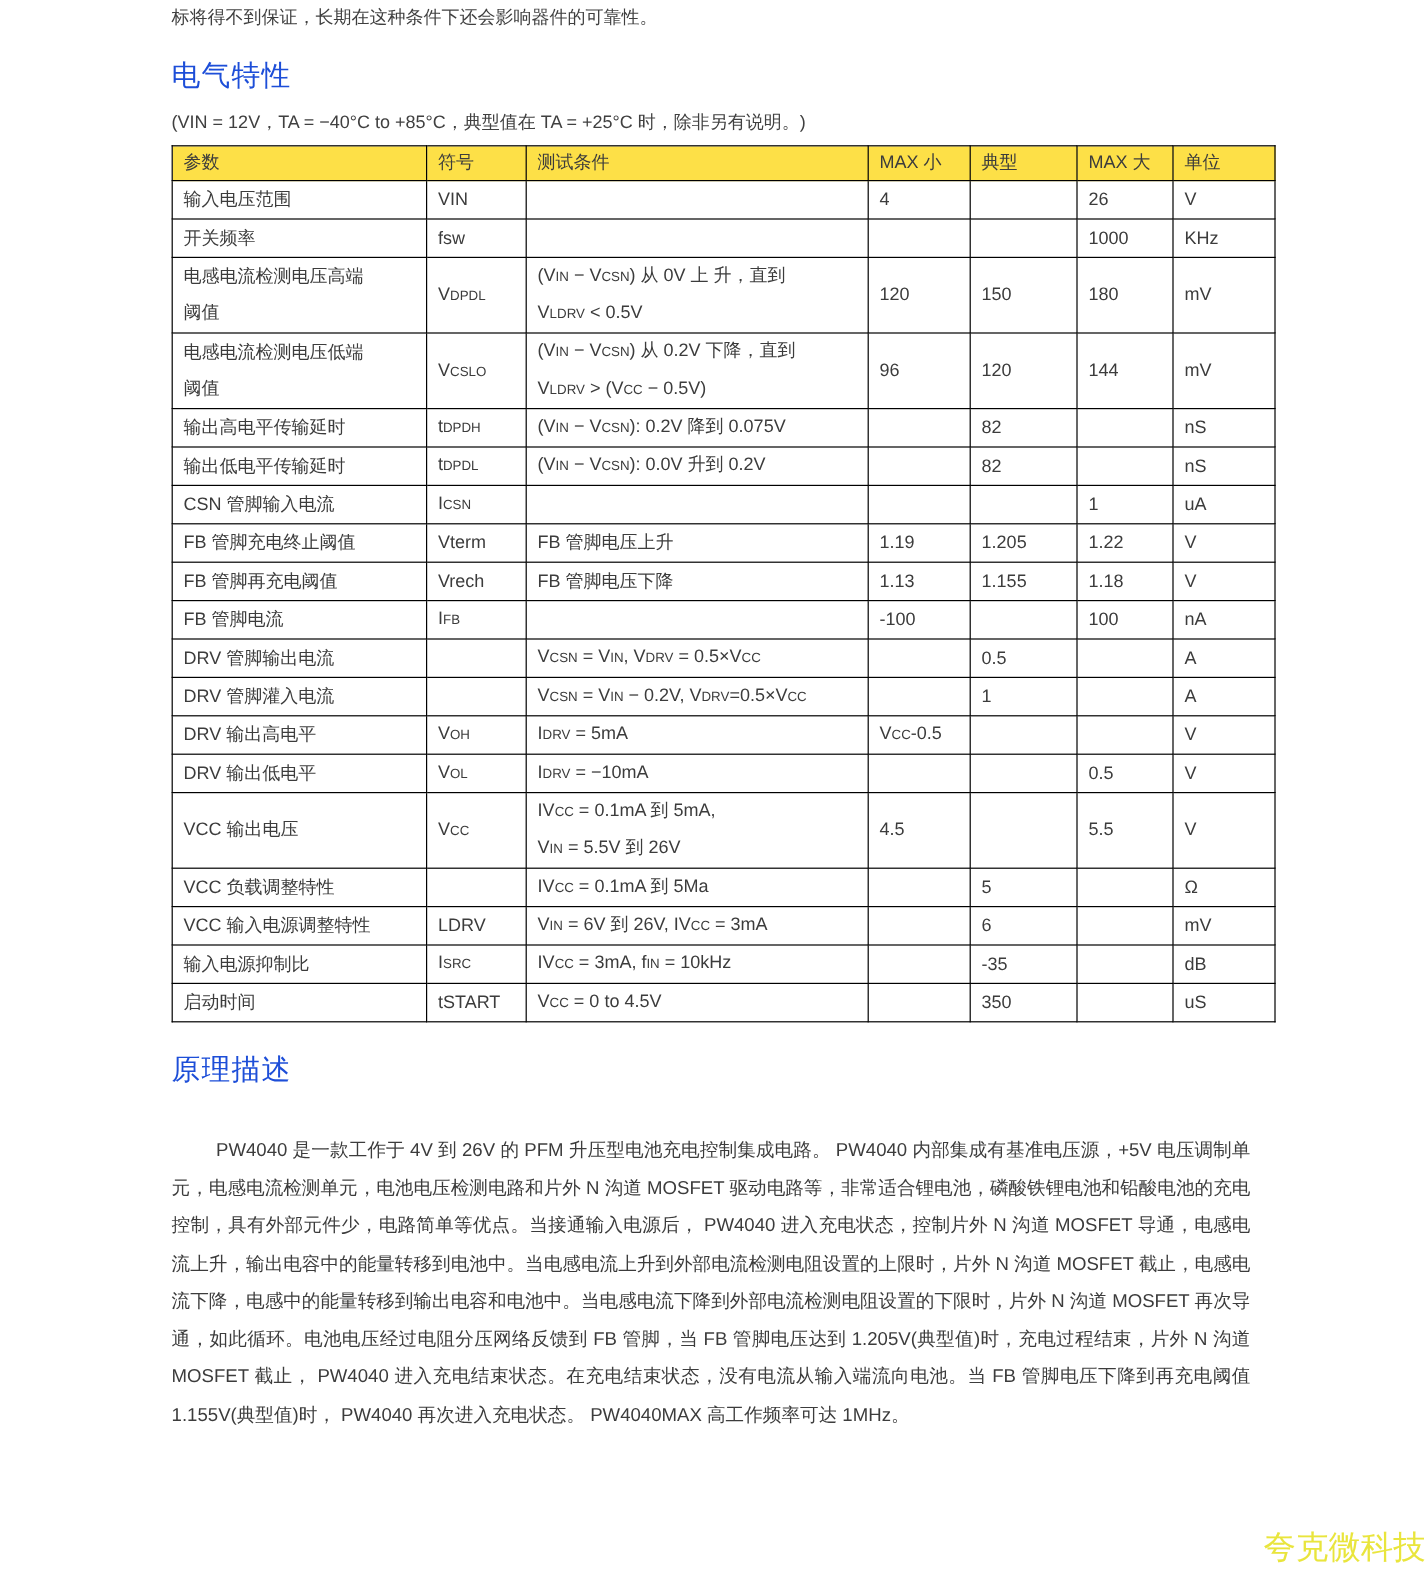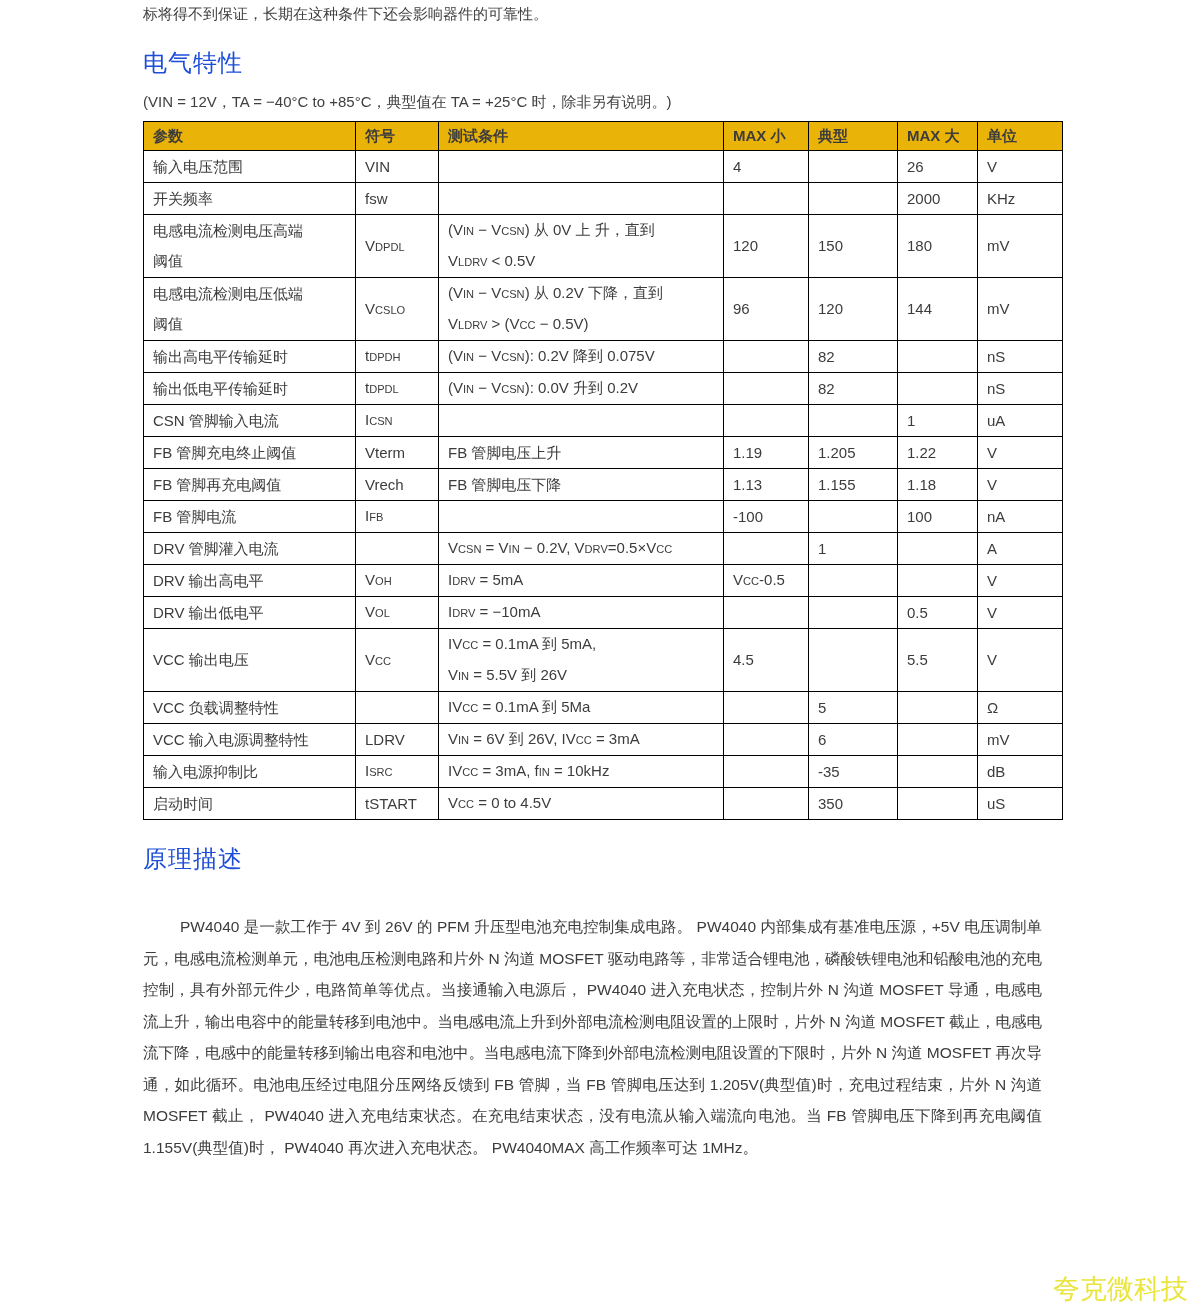--- a/index.html
+++ b/index.html
@@ -30,21 +30,21 @@
   table.spec col.c-min   { width: 85px;  }
   table.spec col.c-typ   { width: 89px;  }
   table.spec col.c-max   { width: 80px;  }
   table.spec col.c-unit  { width: 85px;  }
   table.spec th, table.spec td {
     border: 1px solid #000000;
     text-align: left; vertical-align: middle;
     padding: 0 9px;
   }
   table.spec th {
-    background: #eab308; font-weight: bold;
+    background: #fde047; font-weight: normal;
     line-height: 28px; height: 29px;
   }
   table.spec td { line-height: 30px; height: 32px; }
   .sc { font-size: 0.74em; }
   .principle-heading { margin-top: 78px; }
   .description {
     margin-top: 36px; width: 899px;
     font-size: 15.5px; line-height: 31.5px;
     text-align: justify; text-indent: 37px;
     color: #3c3c3c;
@@ -95,21 +95,21 @@
           <td></td>
           <td>26</td>
           <td>V</td>
         </tr>
         <tr>
           <td>开关频率</td>
           <td>fsw</td>
           <td></td>
           <td></td>
           <td></td>
-          <td>2000</td>
+          <td>1000</td>
           <td>KHz</td>
         </tr>
         <tr>
           <td>电感电流检测电压高端<br>阈值</td>
           <td>V<span class="sc">DPDL</span></td>
           <td>(V<span class="sc">IN</span> − V<span class="sc">CSN</span>) 从 0V 上 升，直到<br>V<span class="sc">LDRV</span>  &lt; 0.5V</td>
           <td>120</td>
           <td>150</td>
           <td>180</td>
           <td>mV</td>
@@ -171,20 +171,29 @@
         <tr>
           <td>FB 管脚电流</td>
           <td>I<span class="sc">FB</span></td>
           <td></td>
           <td>-100</td>
           <td></td>
           <td>100</td>
           <td>nA</td>
         </tr>
         <tr>
+          <td>DRV 管脚输出电流</td>
+          <td></td>
+          <td>V<span class="sc">CSN</span> = V<span class="sc">IN</span>, V<span class="sc">DRV</span> = 0.5×V<span class="sc">CC</span></td>
+          <td></td>
+          <td>0.5</td>
+          <td></td>
+          <td>A</td>
+        </tr>
+        <tr>
           <td>DRV 管脚灌入电流</td>
           <td></td>
           <td>V<span class="sc">CSN</span> = V<span class="sc">IN</span> − 0.2V, V<span class="sc">DRV</span>=0.5×V<span class="sc">CC</span></td>
           <td></td>
           <td>1</td>
           <td></td>
           <td>A</td>
         </tr>
         <tr>
           <td>DRV 输出高电平</td>

